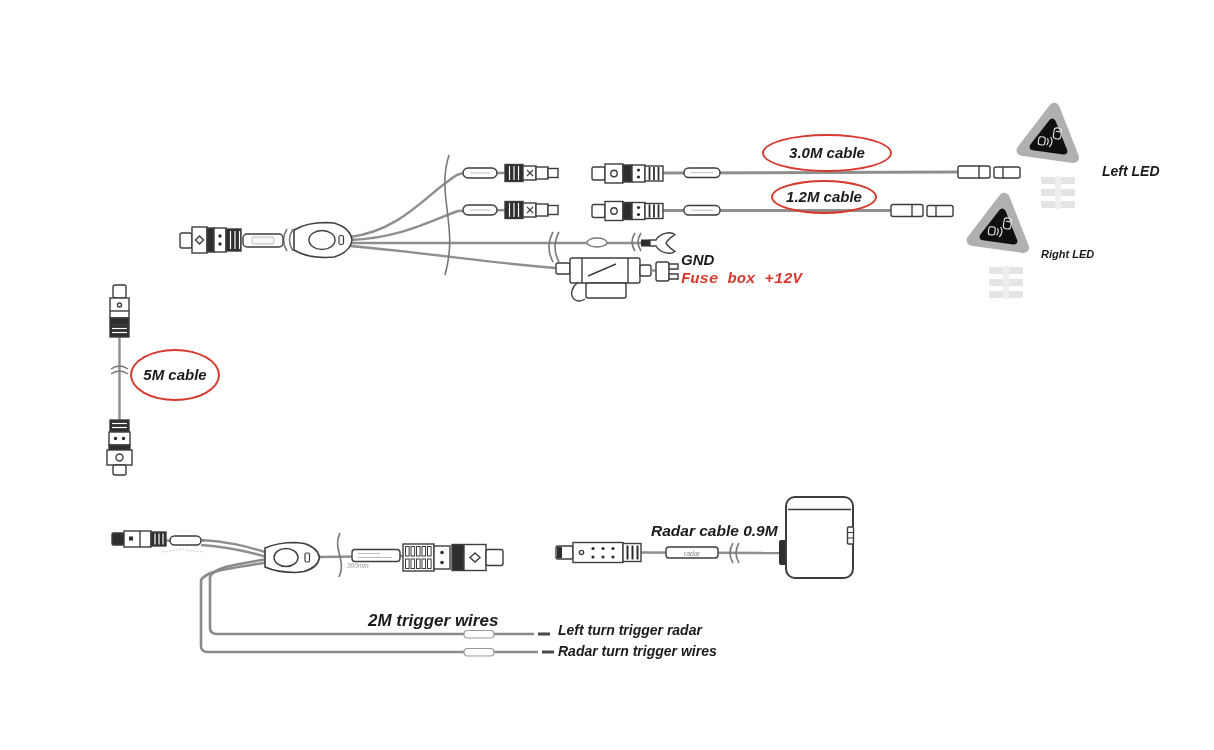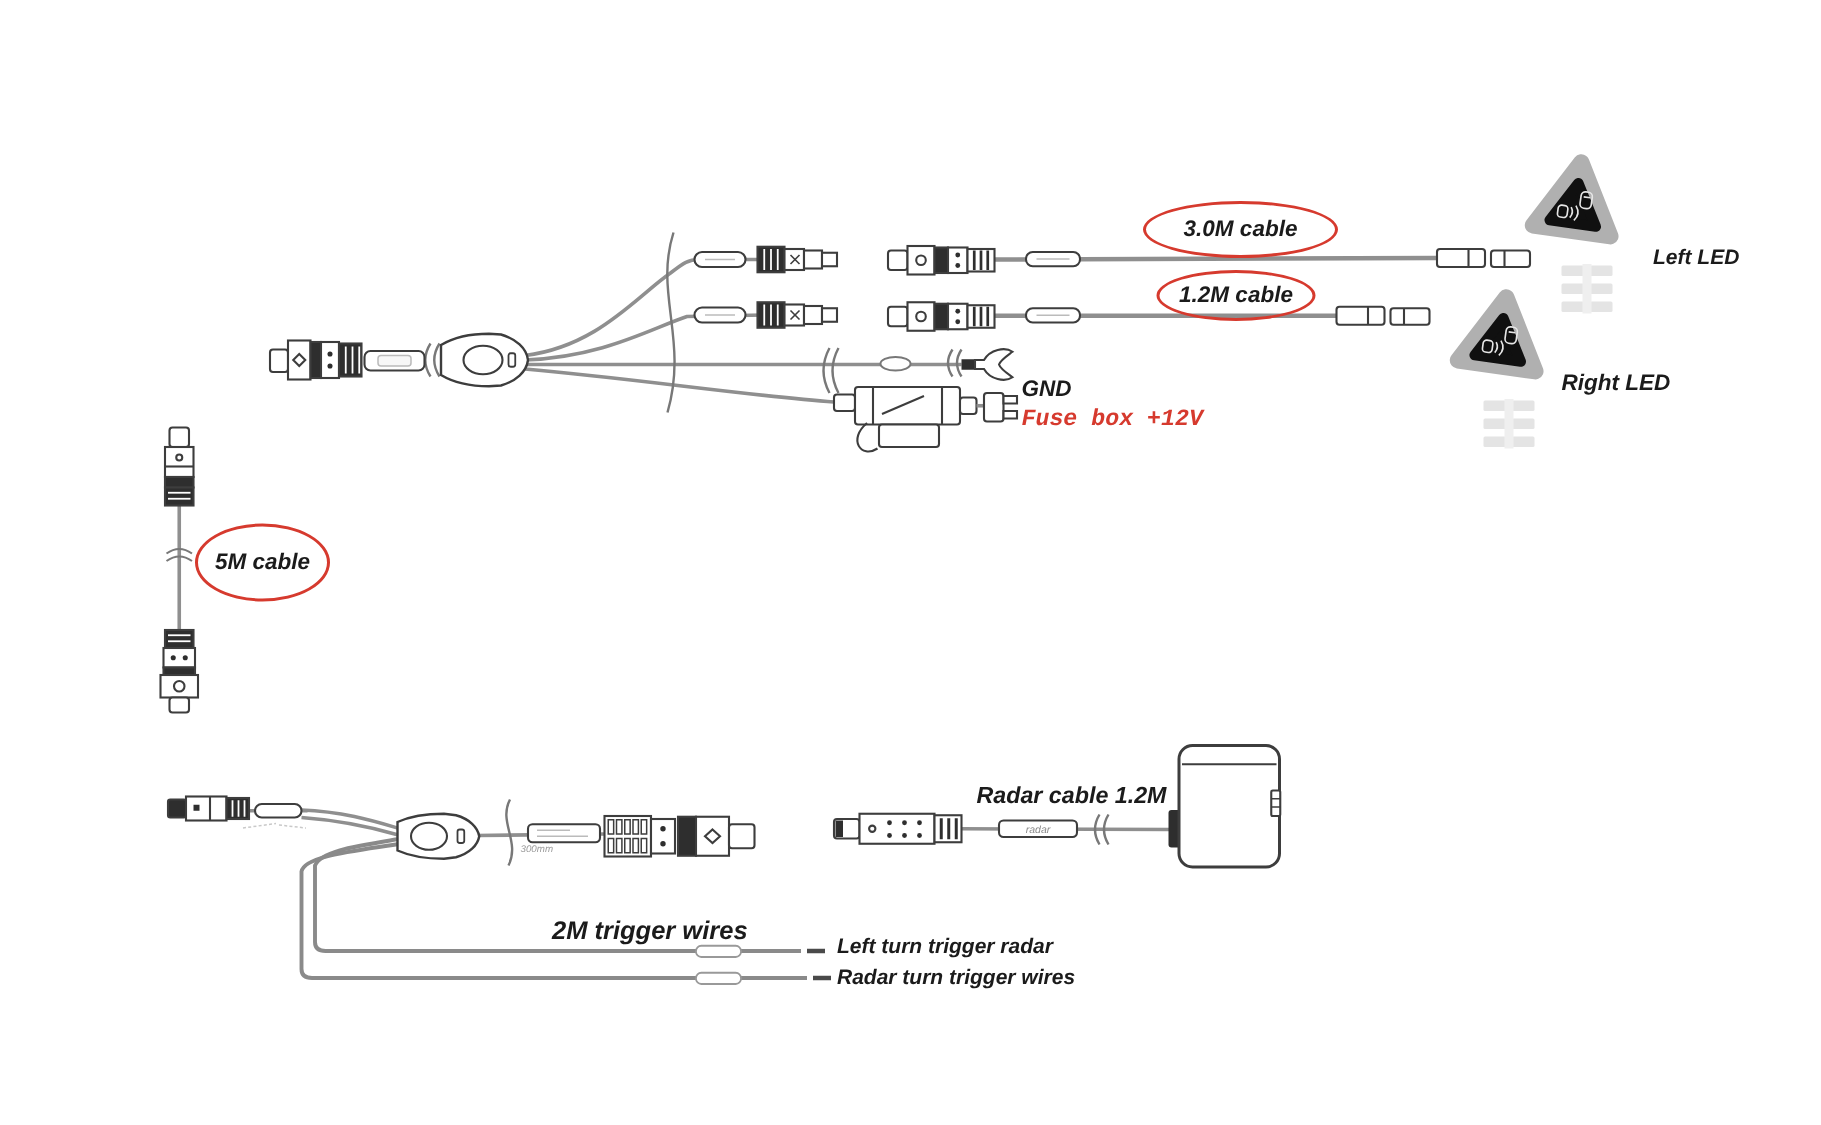--- a/index.html
+++ b/index.html
@@ -347,19 +347,19 @@
 <div class="ann-oval" style="left:771px;top:180px;width:102px;height:30px;">
   <span class="lbl">1.2M cable</span>
 </div>
 <div class="ann-oval" style="left:130px;top:349px;width:86px;height:48px;">
   <span class="lbl">5M cable</span>
 </div>
 
 <div class="lbl abs" style="left:681px;top:252px;font-size:15px;">GND</div>
 <div class="lbl abs red" style="left:681px;top:271px;font-size:15.5px;font-family:Liberation Mono, monospace;">Fuse box +12V</div>
 <div class="lbl abs" style="left:1102px;top:149px;font-size:14px;margin-top:15px;">Left LED</div>
-<div class="lbl abs" style="left:1041px;top:248px;font-size:15px;">Right LED</div>
-<div class="lbl abs" style="left:651px;top:522px;font-size:15.5px;">Radar cable 1.2M</div>
+<div class="lbl abs" style="left:1041px;top:248px;font-size:11px;">Right LED</div>
+<div class="lbl abs" style="left:651px;top:522px;font-size:15.5px;">Radar cable 0.9M</div>
 <div class="lbl abs" style="left:368px;top:612px;font-size:17px;">2M trigger wires</div>
 <div class="lbl abs" style="left:558px;top:623px;font-size:14px;">Left turn trigger radar</div>
 <div class="lbl abs" style="left:558px;top:644px;font-size:14px;">Radar turn trigger wires</div>
 
 </div>
 
 </body></html>

